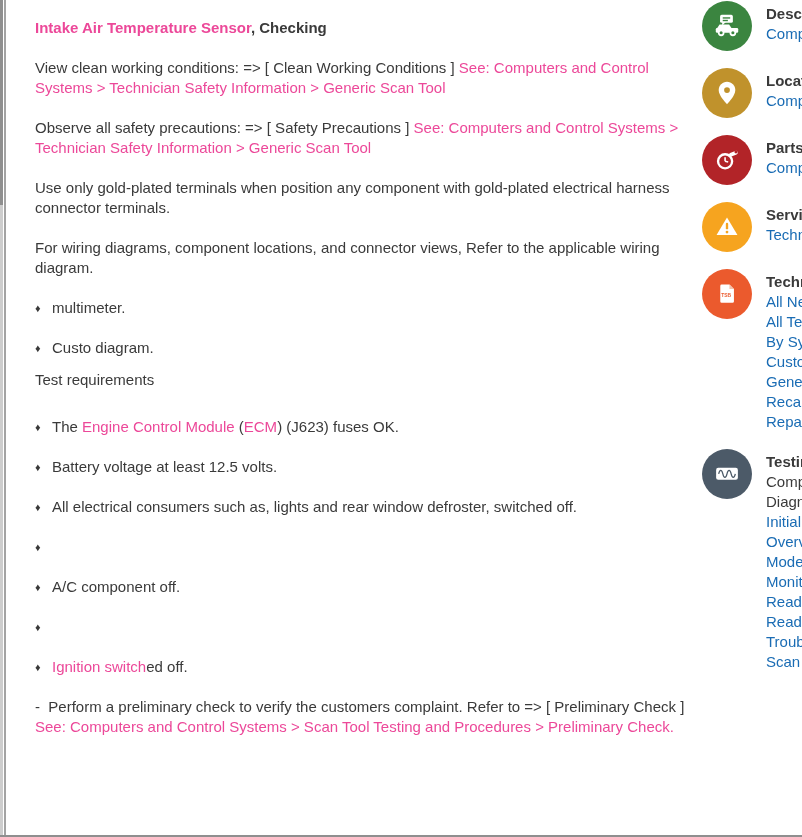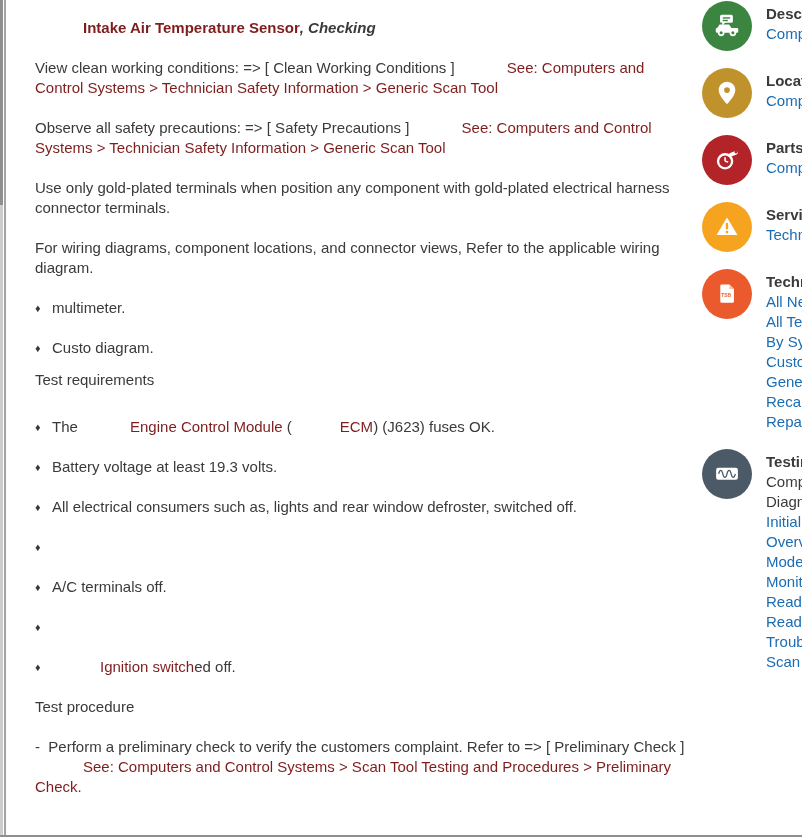--- a/index.html
+++ b/index.html
@@ -10,24 +10,24 @@
   
   .scroll-track{position:absolute;left:0;top:0;width:3px;height:837px;background:#cdcdcd;}
   .scroll-thumb{position:absolute;left:0;top:0;width:3px;height:205px;background:#8f8f8f;}
   .left-border{position:absolute;left:4px;top:0;width:2px;height:837px;background:#a3a3a3;}
   .bottom-border{position:absolute;left:0;bottom:0;width:802px;height:2px;background:#8f8f8f;}
 
   
   .main{position:absolute;left:35px;top:18px;width:660px;color:#3a3a3a;
         font-size:15px;line-height:20px;}
   .main p{margin:0 0 20px 0;}
-  a.link{color:#7f1d1d;text-decoration:none;cursor:pointer;margin-left:48px;}
+  a.link{color:#ec4899;text-decoration:none;cursor:pointer;}
   .title{font-weight:bold;margin:0 0 20px 0;}
   .title a.link{font-weight:bold;}
-  .bold{font-weight:bold;font-style:italic;}
+  .bold{font-weight:bold;}
   .li{display:flex;margin:0 0 20px 0;}
   .li .diamond{flex:none;width:17px;font-size:11px;line-height:20px;color:#3a3a3a;}
   .li.first-tool{margin-top:9px;}
   .li.last-tool{margin-bottom:12px;}
   .test-req{margin-bottom:27px !important;}
 
   
   .sidebar{position:absolute;left:702px;top:1px;width:120px;}
   .srow{display:flex;align-items:flex-start;margin-bottom:17px;}
   .circle{flex:none;width:50px;height:50px;border-radius:50%;
@@ -73,42 +73,41 @@
   </div>
 
   <p class="test-req">Test requirements</p>
 
   <div class="li">
     <span class="diamond">♦</span>
     <span><span>The </span><a class="link">Engine Control Module</a><span> (</span><a class="link">ECM</a><span>) (J623) fuses OK.</span></span>
   </div>
   <div class="li">
     <span class="diamond">♦</span>
-    <span>Battery voltage at least 19.3 volts.</span>
+    <span>Battery voltage at least 12.5 volts.</span>
   </div>
   <div class="li">
     <span class="diamond">♦</span>
     <span>All electrical consumers such as, lights and rear window defroster, switched off.</span>
   </div>
   <div class="li">
     <span class="diamond">♦</span>
   </div>
   <div class="li">
     <span class="diamond">♦</span>
-    <span>A/C terminals off.</span>
+    <span>A/C component off.</span>
   </div>
   <div class="li">
     <span class="diamond">♦</span>
   </div>
   <div class="li">
     <span class="diamond">♦</span>
     <span><a class="link">Ignition switch</a><span>ed off.</span></span>
   </div>
 
-  <p>Test procedure</p>
 
   <p><span>-&nbsp; Perform a preliminary check to verify the customers complaint. Refer to =&gt; [ Preliminary Check ] </span><a class="link">See: Computers and Control Systems &gt; Scan Tool Testing and Procedures &gt; Preliminary Check.</a></p>
 </div>
 
 <div class="sidebar">
 
   <div class="srow">
     <div class="circle c-green">
       <svg width="32" height="32" viewBox="0 0 30 30">
         <rect x="8.5" y="4.5" width="12" height="7.5" rx="1.5" fill="#fff"></rect>

